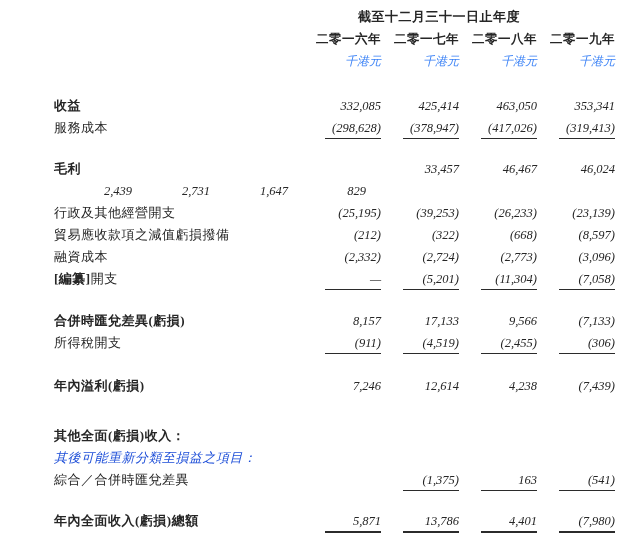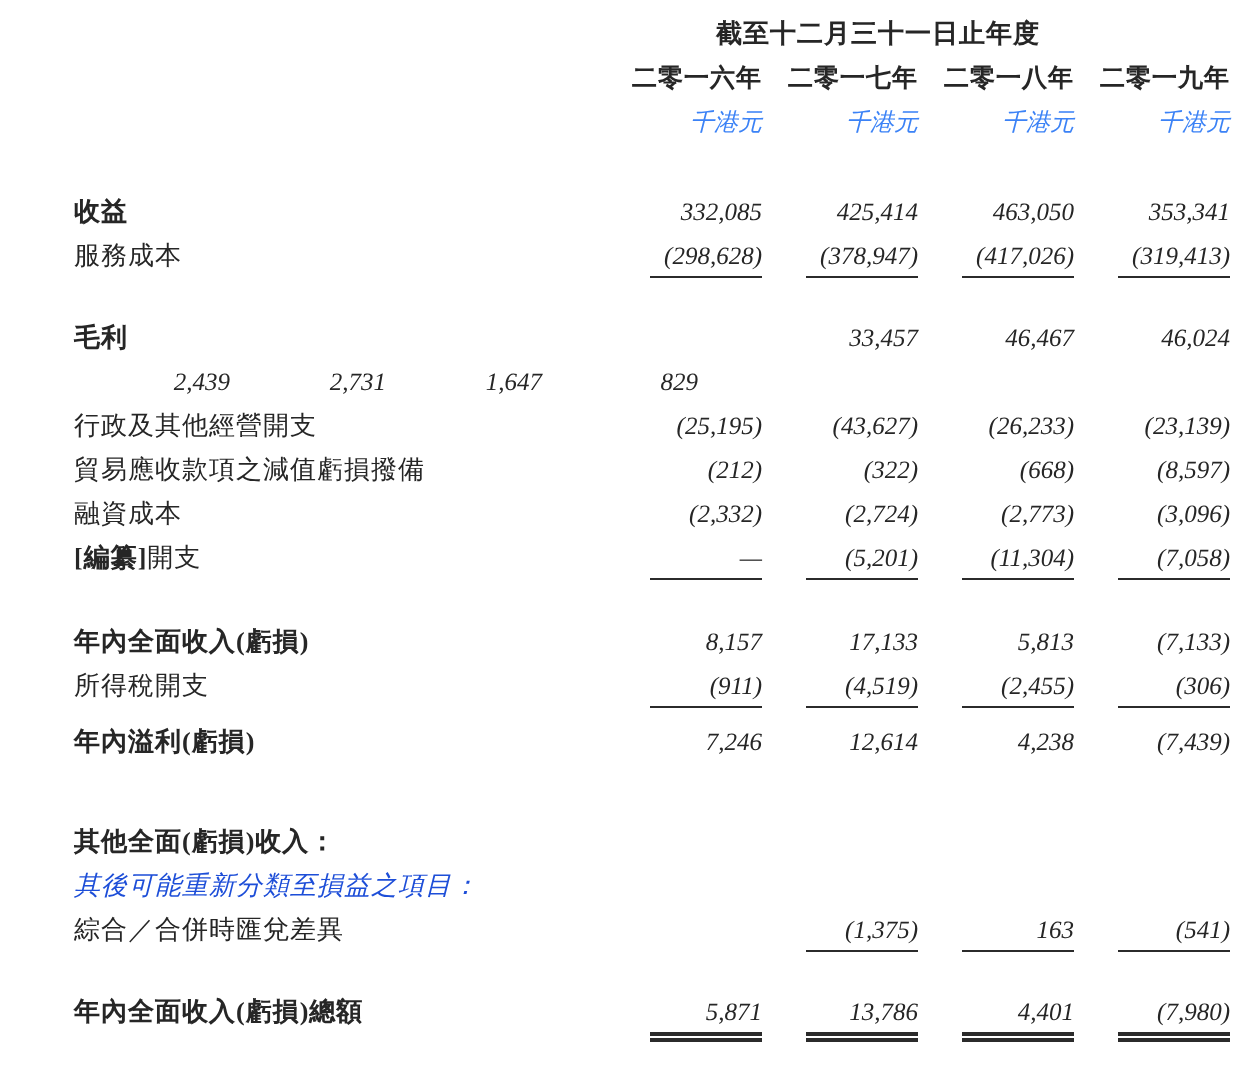--- a/index.html
+++ b/index.html
@@ -5,39 +5,39 @@
   * { box-sizing: border-box; }
   html, body { margin: 0; padding: 0; background: #ffffff; }
   body {
     width: 625px; height: 534px;
     font-family: "Liberation Serif", serif;
     color: #262626;
     overflow: hidden;
   }
   .sheet {
     width: 625px; height: 534px;
-    padding: 6px 10px 0 37px;
+    padding: 6px 10px 0 54px;
   }
   .row { display: flex; height: 22px; line-height: 22px; font-size: 13px; }
   .lbl { flex: 1; letter-spacing: 0.5px; white-space: nowrap; }
   .cell { width: 78px; text-align: right; font-size: 12.5px; white-space: nowrap; }
   .nl { display: inline-block; min-width: 56px; padding-bottom: 2px; line-height: 15px; text-align: right; font-style: italic; }
   .u  .nl { border-bottom: 1px solid #2b2b2b; }
   .uu .nl { border-bottom: 5px double #2b2b2b; }
   .b > .lbl { font-weight: bold; }
   .i > .lbl { font-style: italic; color: #1d4ed8; }
   .bold-prefix { font-weight: bold; }
   .hcols { width: 312px; text-align: center; padding-right: 40px;
            font-weight: bold; letter-spacing: 0.5px; }
   .yh { font-weight: bold; font-size: 12.5px; letter-spacing: 0.5px; }
   .unit { font-style: italic; color: #3b82f6; font-size: 12px; }
   .m18 { margin-top: 28px; align-items: flex-end; }
   .m19 { margin-top: 19px; }
   .m20 { margin-top: 20px; }
-  .m21 { margin-top: 6px; }
+  .m21 { margin-top: 21px; }
   .m23 { margin-top: 23px; }
 </style>
 </head>
 <body>
 
 <div class="sheet">
 
   <div class="row">
     <div class="lbl"></div>
     <div class="hcols">截至十二月三十一日止年度</div>
@@ -80,21 +80,21 @@
   </div>
   <div class="row">
     <div class="cell"><span class="nl">2,439</span></div>
     <div class="cell"><span class="nl">2,731</span></div>
     <div class="cell"><span class="nl">1,647</span></div>
     <div class="cell"><span class="nl">829</span></div>
   </div>
   <div class="row">
     <div class="lbl">行政及其他經營開支</div>
     <div class="cell"><span class="nl">(25,195)</span></div>
-    <div class="cell"><span class="nl">(43,627)</span></div>
+    <div class="cell"><span class="nl">(39,253)</span></div>
     <div class="cell"><span class="nl">(26,233)</span></div>
     <div class="cell"><span class="nl">(23,139)</span></div>
   </div>
   <div class="row">
     <div class="lbl">貿易應收款項之減值虧損撥備</div>
     <div class="cell"><span class="nl">(212)</span></div>
     <div class="cell"><span class="nl">(322)</span></div>
     <div class="cell"><span class="nl">(668)</span></div>
     <div class="cell"><span class="nl">(8,597)</span></div>
   </div>
@@ -107,24 +107,24 @@
   </div>
   <div class="row u">
     <div class="lbl"><span class="bold-prefix">[編纂]</span><span>開支</span></div>
     <div class="cell"><span class="nl">—</span></div>
     <div class="cell"><span class="nl">(5,201)</span></div>
     <div class="cell"><span class="nl">(11,304)</span></div>
     <div class="cell"><span class="nl">(7,058)</span></div>
   </div>
 
   <div class="row b m20">
-    <div class="lbl">年內全面收入(虧損)</div>
+    <div class="lbl">合併時匯兌差異(虧損)</div>
     <div class="cell"><span class="nl">8,157</span></div>
     <div class="cell"><span class="nl">17,133</span></div>
-    <div class="cell"><span class="nl">5,813</span></div>
+    <div class="cell"><span class="nl">9,566</span></div>
     <div class="cell"><span class="nl">(7,133)</span></div>
   </div>
   <div class="row u">
     <div class="lbl">所得稅開支</div>
     <div class="cell"><span class="nl">(911)</span></div>
     <div class="cell"><span class="nl">(4,519)</span></div>
     <div class="cell"><span class="nl">(2,455)</span></div>
     <div class="cell"><span class="nl">(306)</span></div>
   </div>
 

